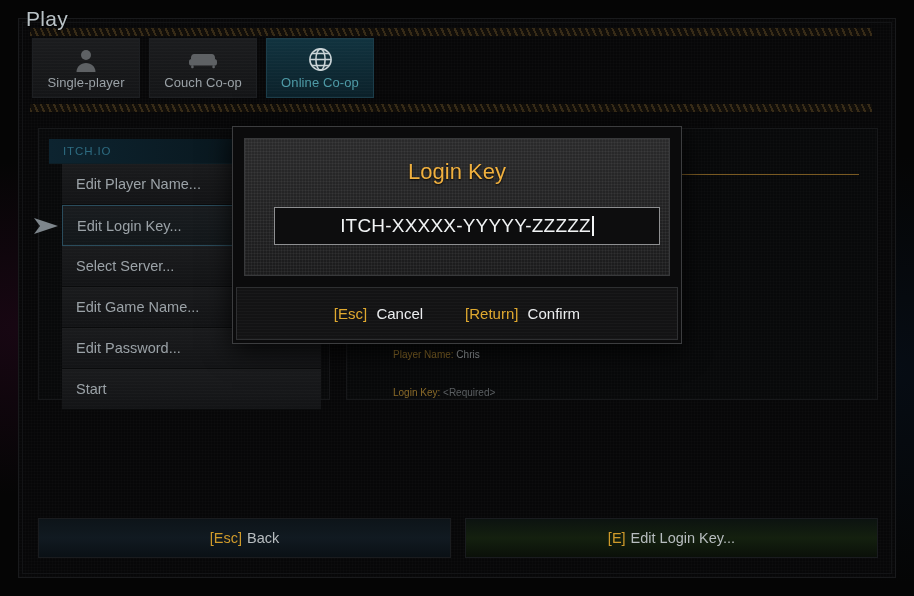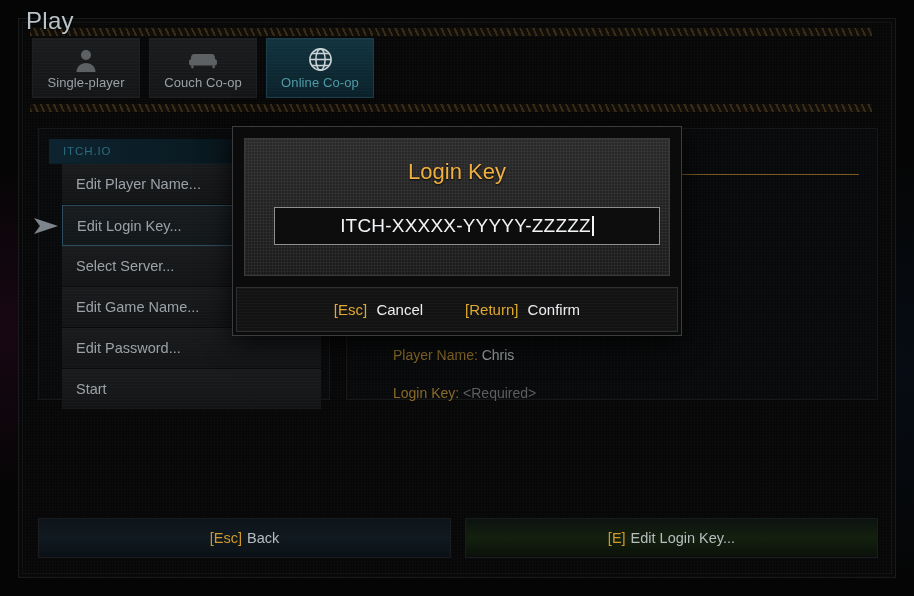--- a/index.html
+++ b/index.html
@@ -27,21 +27,21 @@
   .tex {
     background-image:
       repeating-linear-gradient(0deg, rgba(255,255,255,0.022) 0px, rgba(255,255,255,0.022) 1px, rgba(0,0,0,0) 1px, rgba(0,0,0,0) 3px),
       repeating-linear-gradient(90deg, rgba(255,255,255,0.018) 0px, rgba(255,255,255,0.018) 1px, rgba(0,0,0,0) 1px, rgba(0,0,0,0) 3px);
   }
 
   
   #page-title {
     position: absolute;
     left: 26px; top: 7px;
-    font-size: 24px;
+    font-size: 21px;
     color: #b9c2c6;
     letter-spacing: 0.3px;
     text-shadow: 0 1px 2px #000;
     z-index: 30;
   }
 
   
   #outer-frame {
     position: absolute;
     left: 18px; top: 18px;
@@ -201,21 +201,21 @@
   }
   .info-line {
     font-size: 14px;
     color: #8e9397;
     line-height: 38px;
     white-space: nowrap;
   }
   .info-line.mono { letter-spacing: 0.4px; }
   .info-line.link { color: #2f7d92; }
   .kv {
-    font-size: 14px;
+    font-size: 10px;
     line-height: 38px;
     color: #8a6a28;
     white-space: nowrap;
   }
   .kv .kv-value { color: #9ba0a4; }
   .kv .kv-value.placeholder { color: #5b5f62; }
   #kv-block {
     position: absolute;
     left: 46px;
     top: 207px;
@@ -298,21 +298,21 @@
   }
   #caret {
     display: inline-block;
     width: 2px; height: 20px;
     background: #f2f4f5;
     margin-left: 1px;
     vertical-align: -3px;
   }
   #modal-footer {
     position: relative;
-    height: 45px;
+    height: 53px;
     border: 1px solid #2e2f31;
     margin: 0 3px 3px 3px;
     background:
       repeating-linear-gradient(0deg, rgba(255,255,255,0.022) 0px, rgba(255,255,255,0.022) 1px, rgba(0,0,0,0) 1px, rgba(0,0,0,0) 3px),
       #131314;
     display: flex;
     align-items: center;
     justify-content: center;
     gap: 42px;
   }

